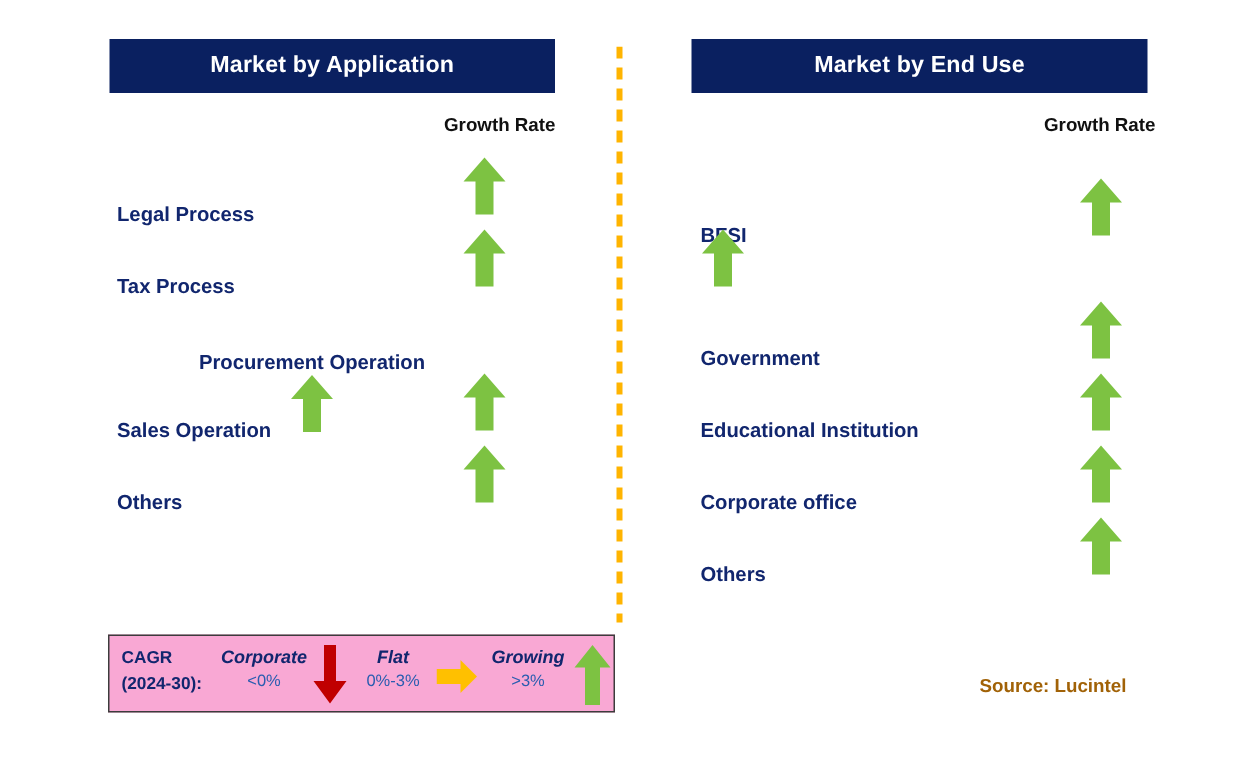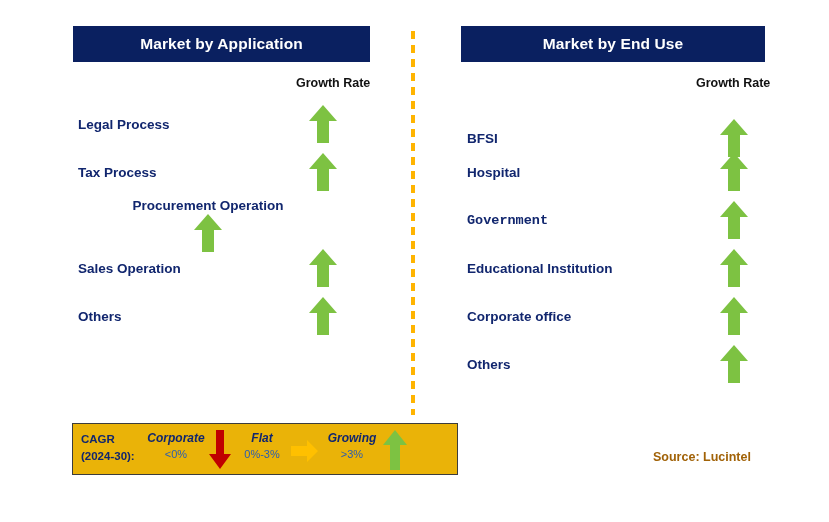--- a/index.html
+++ b/index.html
@@ -66,39 +66,40 @@
   }
   #panel-application .row { left: 78px; width: 260px; }
   #panel-enduse .row      { left: 50px; width: 282px; }
 
   .row-label {
     font-size: 13.5px;
     font-weight: bold;
     color: #11266e;
     white-space: nowrap;
     flex: 1 1 auto;
+    margin-top: 36px;
   }
 
   .row-arrow {
     flex: 0 0 auto;
     width: 30px;
     height: 40px;
     display: block;
   }
   #panel-application .row-arrow { margin-left: 0px; }
 
   
   #legend-box {
     position: absolute;
     left: 72px;
     top: 423px;
-    width: 386px;
+    width: 338px;
     height: 52px;
     border: 1.5px solid #3c3c3c;
-    background: #eab308;
+    background: #f9a8d4;
     box-sizing: border-box;
     text-decoration: underline;
   }
   .legend-inner {
     position: relative;
     width: 100%;
     height: 100%;
   }
   .legend-cagr {
     position: absolute;
@@ -205,26 +206,25 @@
   <div class="panel-header">Market by End Use</div>
   <div class="growth-rate-label">Growth Rate</div>
   <div class="rows" id="rows-enduse">
       <div class="row" style="top: 116px;">
         <div class="row-label">BFSI</div>
         <svg class="row-arrow" viewBox="0 0 30 40">
           <polygon points="15,1 29,17 21,17 21,39 9,39 9,17 1,17" fill="#7dc242"></polygon>
         </svg>
       </div>
       <div class="row" style="top: 150px;">
-        <div class="row-label">Hospital</div>
-        <svg class="row-arrow" viewBox="0 0 30 40">
-          <polygon points="15,1 29,17 21,17 21,39 9,39 9,17 1,17" fill="#7dc242"></polygon>
-        </svg>
-      </div>
-      <div class="row" style="top: 198px; font-family: Liberation Mono, monospace;">
+        <svg class="row-arrow" viewBox="0 0 30 40">
+          <polygon points="15,1 29,17 21,17 21,39 9,39 9,17 1,17" fill="#7dc242"></polygon>
+        </svg>
+      </div>
+      <div class="row" style="top: 198px;">
         <div class="row-label">Government</div>
         <svg class="row-arrow" viewBox="0 0 30 40">
           <polygon points="15,1 29,17 21,17 21,39 9,39 9,17 1,17" fill="#7dc242"></polygon>
         </svg>
       </div>
       <div class="row" style="top: 246px; gap: 39px;">
         <div class="row-label">Educational Institution</div>
         <svg class="row-arrow" viewBox="0 0 30 40">
           <polygon points="15,1 29,17 21,17 21,39 9,39 9,17 1,17" fill="#7dc242"></polygon>
         </svg>

